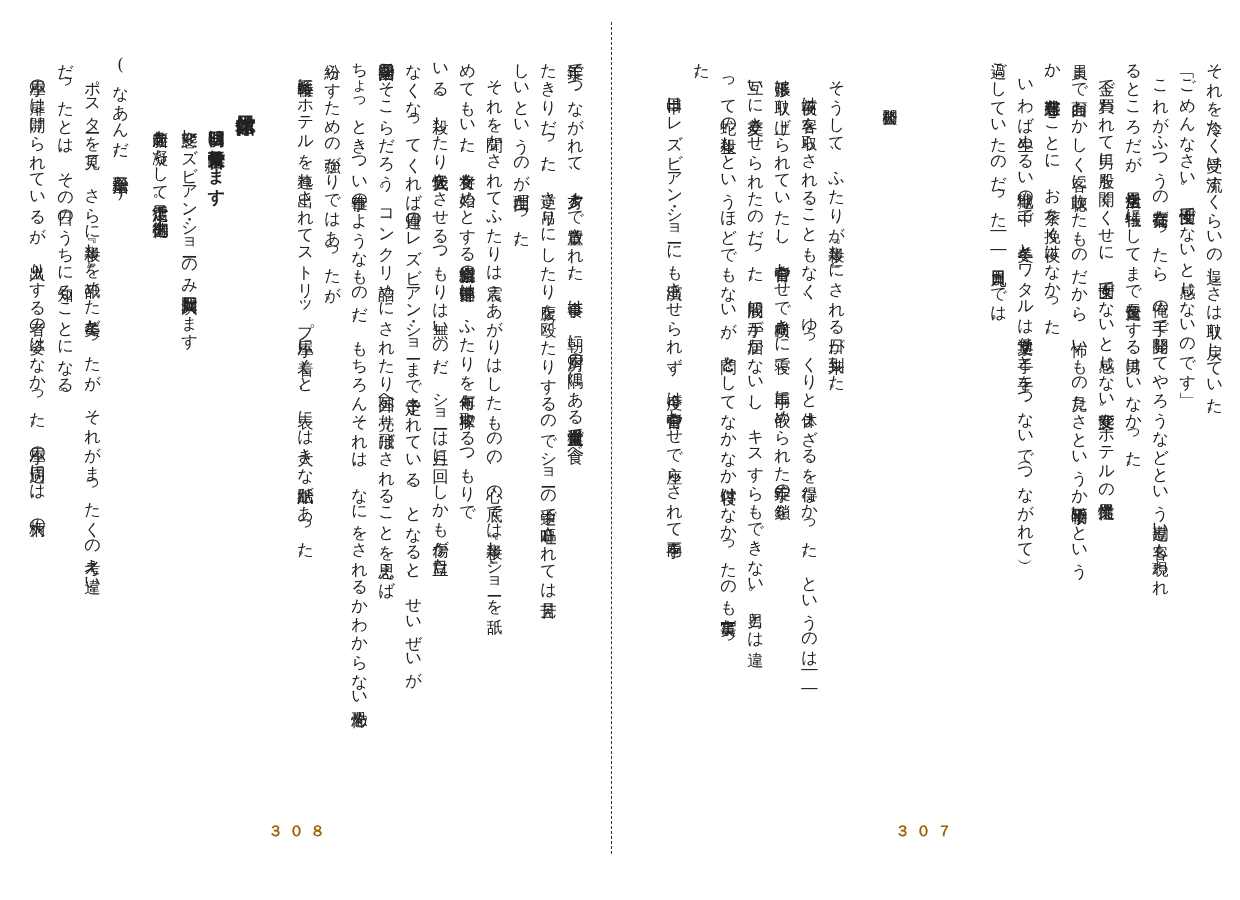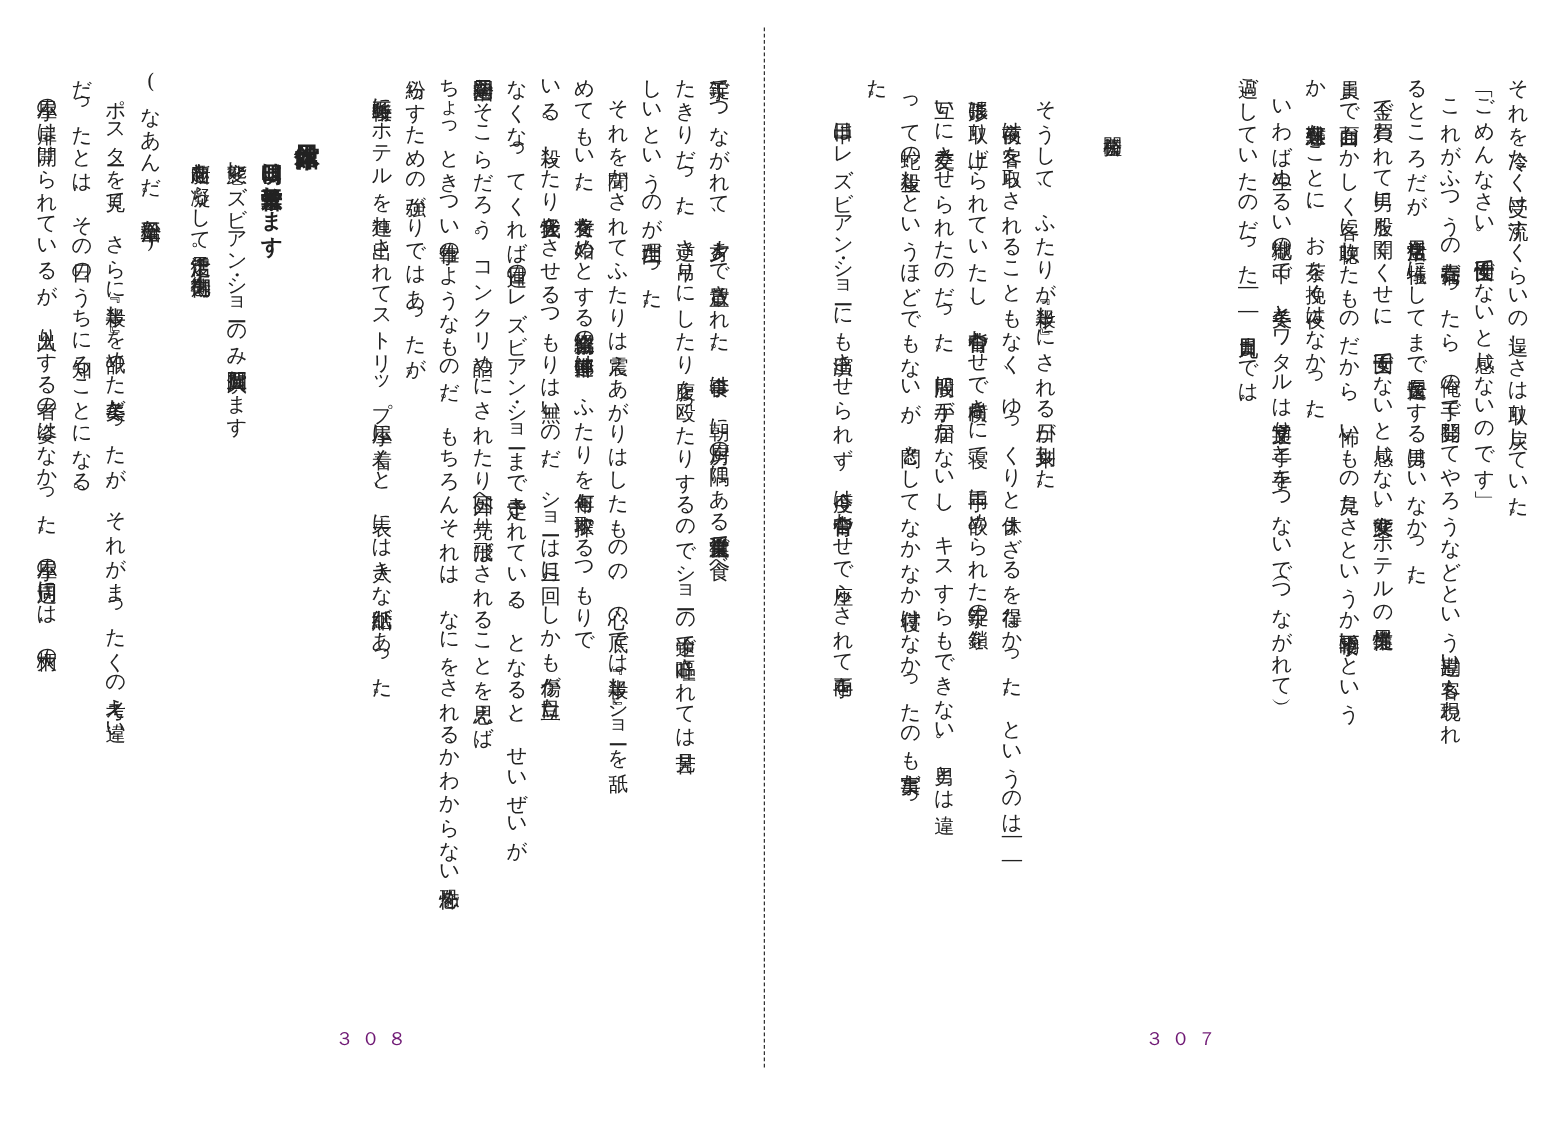--- a/index.html
+++ b/index.html
@@ -14,21 +14,21 @@
   .col { position: absolute; top: 52px; writing-mode: vertical-rl; text-orientation: upright;
          font-size: 16.3px; line-height: 1; letter-spacing: 0; white-space: nowrap; width: 18px; }
   .col.indent { top: 68px; }
   .col.sans-title { font-family: "DejaVu Sans", "Liberation Sans", sans-serif; font-size: 15px; }
   .notice-h1 { font-family: "DejaVu Sans", "Liberation Sans", sans-serif; font-weight: bold;
                font-size: 20px; top: 100px; width: 22px; }
   .notice-h2 { font-family: "DejaVu Sans", "Liberation Sans", sans-serif; font-weight: bold;
                font-size: 17px; top: 118px; }
   .notice-body { top: 118px; }
   .page-number { position: absolute; top: 822px; font-size: 15px; letter-spacing: 6px;
-                 font-family: "DejaVu Serif", "Liberation Serif", serif; color: #701a75; }
+                 font-family: "DejaVu Serif", "Liberation Serif", serif; color: #a16207; font-weight: bold; }
 </style>
 </head>
 <body>
 
 <div class="spread">
 
   <div class="page page-right">
     <div class="col" style="left:591px">それを冷たく受け流すくらいの逞しさは取り戻していた。</div>
     <div class="col indent" style="left:564px">「ごめんなさい。女性同士でないと感じないのです」</div>
     <div class="col indent" style="left:537px">これがふつうの売春宿だったら、俺の手で開発してやろうなどという勘違い客も現われ</div>
@@ -39,21 +39,21 @@
     <div class="col indent" style="left:402px">いわば生ぬるい地獄の中で、美冬とワタルは文字通り手と手をつないで（つながれて）</div>
     <div class="col" style="left:375px">過ごしていたのだった――九日目までは。</div>
     <div class="col sans-title" style="left:266px; top:98px;">公開折檻</div>
     <div class="col" style="left:213px; top:69px;">そうして、ふたりが『半殺し』にされる日が到来した。</div>
     <div class="col indent" style="left:186px; top:86px;">前夜は客を取らされることもなく、ゆっくりと休まざるを得なかった。というのは――</div>
     <div class="col" style="left:159px; top:69px;">張形は取り上げられていたし、背中合わせで横向きに寝て、両手に嵌められた手錠の鎖を</div>
     <div class="col" style="left:132px; top:69px;">互いに交差させられたのだった。股間に手が届かないし、キスすらもできない。男とは違</div>
     <div class="col" style="left:105px; top:69px;">って蛇の生殺しというほどでもないが、悶々としてなかなか寝付けなかったのも事実だっ</div>
     <div class="col" style="left:78px; top:52px;">た。</div>
     <div class="col indent" style="left:51px; top:86px;">日中はレズビアン・ショーにも出演させられず、今度は背中合わせで座らされて両手を</div>
-    <div class="page-number" style="left:303px">３０７</div>
+    <div class="page-number" style="left:282px">３０７</div>
   </div>
 
   <div class="divider"></div>
 
   <div class="page page-left">
     <div class="col" style="left:565px">手錠でつながれて、夕方まで放置された。食事は、朝に厨房の隅にある従業員食堂で食べ</div>
     <div class="col" style="left:538px">たきりだった。逆さ吊りにしたり腹を殴ったりするのでショーの途中で嘔吐されては見苦</div>
     <div class="col" style="left:511px">しいというのが理由だった。</div>
     <div class="col indent" style="left:484px">それを聞かされてふたりは震えあがりはしたものの、心の底では『半殺し』ショーを舐</div>
     <div class="col" style="left:457px">めてもいた。女将を始めとする協業組合の幹部連中は、ふたりを何年も搾取するつもりで</div>

